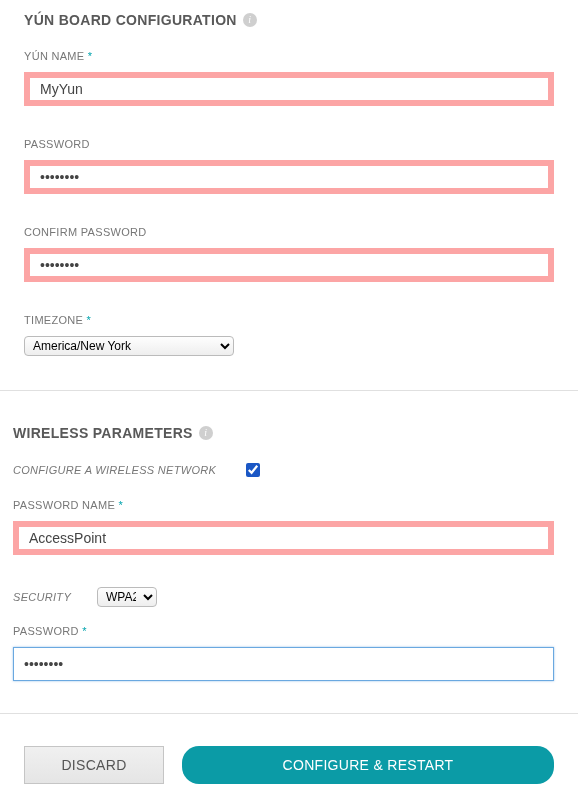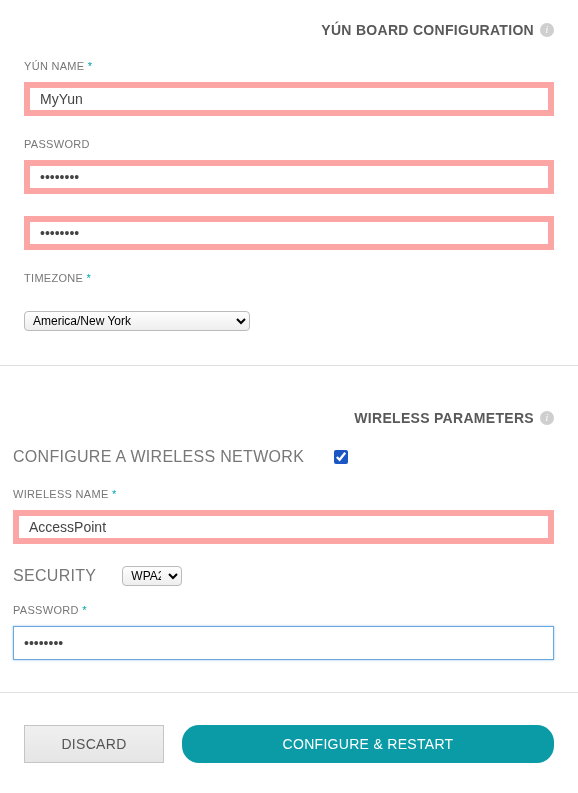--- a/index.html
+++ b/index.html
@@ -16,22 +16,21 @@
     }
     .section {
       padding: 8px 24px 24px 24px;
       border-bottom: 1px solid #e0e0e0;
     }
     .section-header {
       display: flex;
       align-items: center;
       gap: 6px;
       margin-bottom: 22px;
-      margin-top: 14px;
-      justify-content: flex-end;
+      margin-top: 4px;
     }
     .section-title {
       font-size: 14px;
       font-weight: bold;
       color: #595959;
       letter-spacing: 0.3px;
     }
     .info-icon {
       width: 14px;
       height: 14px;
@@ -40,21 +39,21 @@
       color: #fff;
       font-size: 10px;
       font-style: italic;
       font-family: Georgia, serif;
       display: inline-flex;
       align-items: center;
       justify-content: center;
       line-height: 1;
     }
     .field {
-      margin-bottom: 22px;
+      margin-bottom: 32px;
     }
     .field-label {
       font-size: 11px;
       color: #777;
       letter-spacing: 0.3px;
       margin-bottom: 10px;
       display: block;
     }
     .required {
       color: #00a3ad;
@@ -78,36 +77,36 @@
     .select-native {
       font-size: 12px;
       height: 20px;
       background: linear-gradient(#fefefe, #eee);
       border: 1px solid #bbb;
       border-radius: 4px;
       padding: 1px 4px;
       font-family: inherit;
     }
     .select-native.wide {
-      width: 226px;
-      margin-top: 17px;
+      width: 210px;
     }
     .select-native.small {
       width: 60px;
     }
     .inline-row {
       display: flex;
       align-items: center;
       gap: 30px;
       margin-bottom: 22px;
     }
     .inline-label {
-      font-size: 16px;
+      font-size: 11px;
       color: #777;
       letter-spacing: 0.3px;
+      font-style: italic;
     }
     .checkbox {
       width: 14px;
       height: 14px;
       accent-color: #1a57c5;
     }
     .button-row {
       display: flex;
       gap: 18px;
       padding: 32px 24px 8px 24px;
@@ -150,20 +149,21 @@
     </label>
     <input type="text" class="text-input" value="MyYun" style="">
   </div>
 
   <div class="field">
     <label class="field-label">PASSWORD</label>
     <input type="text" class="text-input" value="••••••••" style="">
   </div>
 
   <div class="field">
+    <label class="field-label">CONFIRM PASSWORD</label>
     <input type="text" class="text-input" value="••••••••" style="">
   </div>
 
   <div class="field" style="margin-bottom:10px">
     <label class="field-label">
       <span>TIMEZONE</span>
       <span class="required">*</span>
     </label>
     <select class="select-native wide">
       <option>America/New York</option>
@@ -177,21 +177,21 @@
     <span class="info-icon">i</span>
   </div>
 
   <div class="inline-row">
     <span class="inline-label">CONFIGURE A WIRELESS NETWORK</span>
     <input type="checkbox" class="checkbox" checked="" style="">
   </div>
 
   <div class="field">
     <label class="field-label">
-      <span>WIRELESS NAME</span>
+      <span>PASSWORD NAME</span>
       <span class="required">*</span>
     </label>
     <input type="text" class="text-input" value="AccessPoint" style="">
   </div>
 
   <div class="inline-row" style="gap:26px; margin-bottom:18px;">
     <span class="inline-label">SECURITY</span>
     <select class="select-native small">
       <option>WPA2</option>
     </select>

